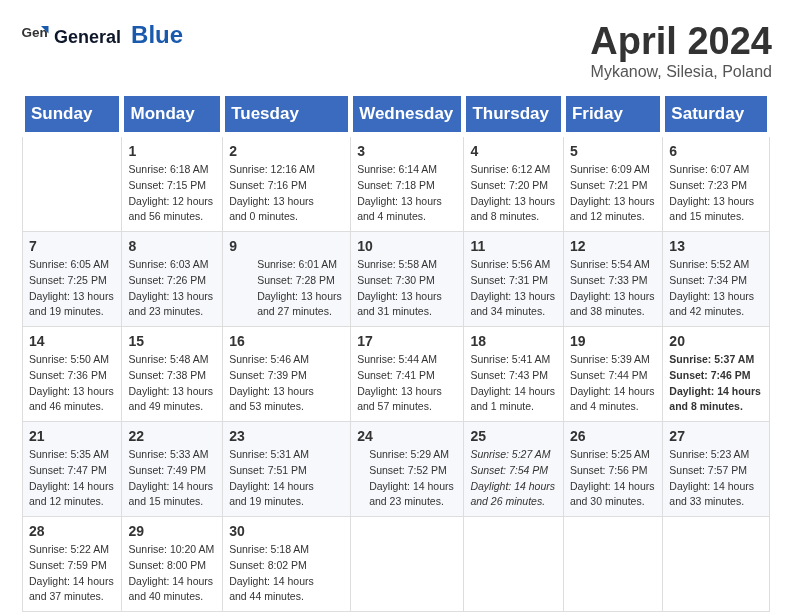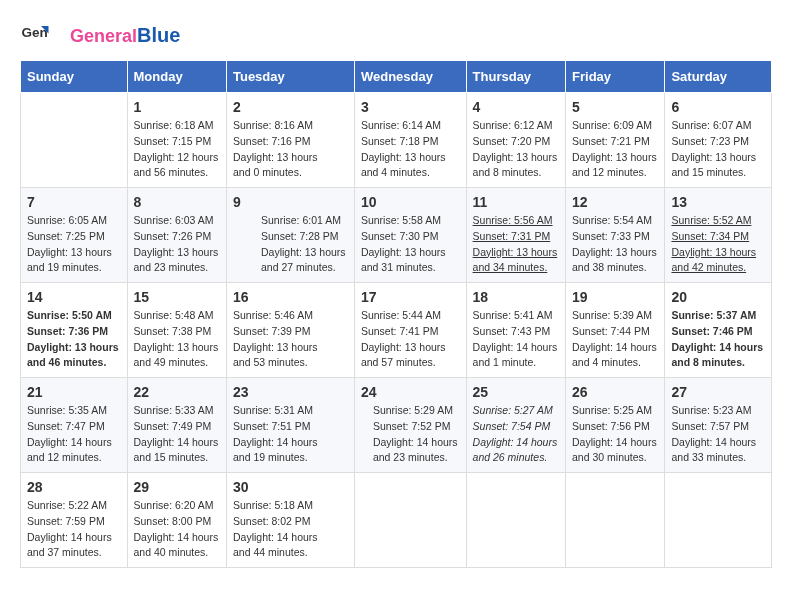--- a/index.html
+++ b/index.html
@@ -12,31 +12,32 @@
     }
     .header-area {
       display: flex;
       justify-content: space-between;
       align-items: flex-start;
       margin-bottom: 10px;
     }
     .logo {
       display: flex;
       align-items: center;
-      gap: 20px;
+      gap: 4px;
     }
     .logo-text-general {
       font-size: 18px;
       font-weight: bold;
-      color: #ec4899;
+      color: #0f172a;
     }
     .logo-text-blue {
-      font-size: 20px;
+      font-size: 24px;
       font-weight: bold;
       color: #1a5aad;
+      margin-left: 10px;
     }
     .logo-icon {
       width: 30px;
       height: 30px;
     }
     .title-area {
       text-align: right;
     }
     .month-title {
       font-size: 38px;
@@ -51,23 +52,23 @@
       width: 100%;
       border-collapse: collapse;
     }
     thead tr {
       background-color: #3a6bbf;
       color: white;
     }
     thead th {
       padding: 8px 6px;
       text-align: left;
-      font-size: 13px;
-      font-weight: bold;
-      border: 1px solid #ffffff;
+      font-size: 17px;
+      font-weight: bold;
+      border: 5px solid #ffffff;
     }
     tbody tr {
       border-bottom: 1px solid #ccc;
     }
     tbody td {
       padding: 6px 6px;
       vertical-align: top;
       border: 1px solid #ddd;
       font-size: 10.5px;
       color: #333;
@@ -98,20 +99,24 @@
 <div class="header-area">
   <div class="logo">
     <svg class="logo-icon" viewBox="0 0 40 40">
       <text x="2" y="22" font-size="18" font-weight="bold" fill="#333">Gen</text>
       <polygon points="28,8 38,8 38,18" fill="#1a5aad"></polygon>
     </svg>
     <div>
       <span class="logo-text-general">General</span><span class="logo-text-blue">Blue</span>
     </div>
   </div>
+  <div class="title-area">
+    <div class="month-title">April 2024</div>
+    <div class="location-subtitle">Mykanow, Silesia, Poland</div>
+  </div>
 </div>
 
 <table>
   <thead>
     <tr>
     <th>Sunday</th>
         <th>Monday</th>
         <th>Tuesday</th>
         <th>Wednesday</th>
         <th>Thursday</th>
@@ -124,21 +129,21 @@
         <td></td>
         <td>
           <span class="day-num">1</span>
           <div class="day-info" style="white-space: pre-line;">Sunrise: 6:18 AM
 Sunset: 7:15 PM
 Daylight: 12 hours
 and 56 minutes.</div>
         </td>
         <td>
           <span class="day-num">2</span>
-          <div class="day-info" style="white-space: pre-line;">Sunrise: 8:16 AM
+          <div class="day-info" style="white-space: pre-line;">Sunrise: 12:16 AM
 Sunset: 7:16 PM
 Daylight: 13 hours
 and 0 minutes.</div>
         </td>
         <td>
           <span class="day-num">3</span>
           <div class="day-info" style="white-space: pre-line;">Sunrise: 6:14 AM
 Sunset: 7:18 PM
 Daylight: 13 hours
 and 4 minutes.</div>
@@ -189,44 +194,44 @@
         </td>
         <td>
           <span class="day-num">10</span>
           <div class="day-info" style="white-space: pre-line;">Sunrise: 5:58 AM
 Sunset: 7:30 PM
 Daylight: 13 hours
 and 31 minutes.</div>
         </td>
         <td>
           <span class="day-num">11</span>
-          <div class="day-info" style="white-space: pre-line; text-decoration: underline;">Sunrise: 5:56 AM
+          <div class="day-info" style="white-space: pre-line;">Sunrise: 5:56 AM
 Sunset: 7:31 PM
 Daylight: 13 hours
 and 34 minutes.</div>
         </td>
         <td>
           <span class="day-num">12</span>
           <div class="day-info" style="white-space: pre-line;">Sunrise: 5:54 AM
 Sunset: 7:33 PM
 Daylight: 13 hours
 and 38 minutes.</div>
         </td>
         <td>
           <span class="day-num">13</span>
-          <div class="day-info" style="white-space: pre-line; text-decoration: underline;">Sunrise: 5:52 AM
+          <div class="day-info" style="white-space: pre-line;">Sunrise: 5:52 AM
 Sunset: 7:34 PM
 Daylight: 13 hours
 and 42 minutes.</div>
         </td>
       </tr>
       <tr>
         <td>
           <span class="day-num">14</span>
-          <div class="day-info" style="white-space: pre-line; font-weight: bold;">Sunrise: 5:50 AM
+          <div class="day-info" style="white-space: pre-line;">Sunrise: 5:50 AM
 Sunset: 7:36 PM
 Daylight: 13 hours
 and 46 minutes.</div>
         </td>
         <td>
           <span class="day-num">15</span>
           <div class="day-info" style="white-space: pre-line;">Sunrise: 5:48 AM
 Sunset: 7:38 PM
 Daylight: 13 hours
 and 49 minutes.</div>
@@ -321,21 +326,21 @@
       <tr>
         <td>
           <span class="day-num">28</span>
           <div class="day-info" style="white-space: pre-line;">Sunrise: 5:22 AM
 Sunset: 7:59 PM
 Daylight: 14 hours
 and 37 minutes.</div>
         </td>
         <td>
           <span class="day-num">29</span>
-          <div class="day-info" style="white-space: pre-line;">Sunrise: 6:20 AM
+          <div class="day-info" style="white-space: pre-line;">Sunrise: 10:20 AM
 Sunset: 8:00 PM
 Daylight: 14 hours
 and 40 minutes.</div>
         </td>
         <td>
           <span class="day-num">30</span>
           <div class="day-info" style="white-space: pre-line;">Sunrise: 5:18 AM
 Sunset: 8:02 PM
 Daylight: 14 hours
 and 44 minutes.</div>

